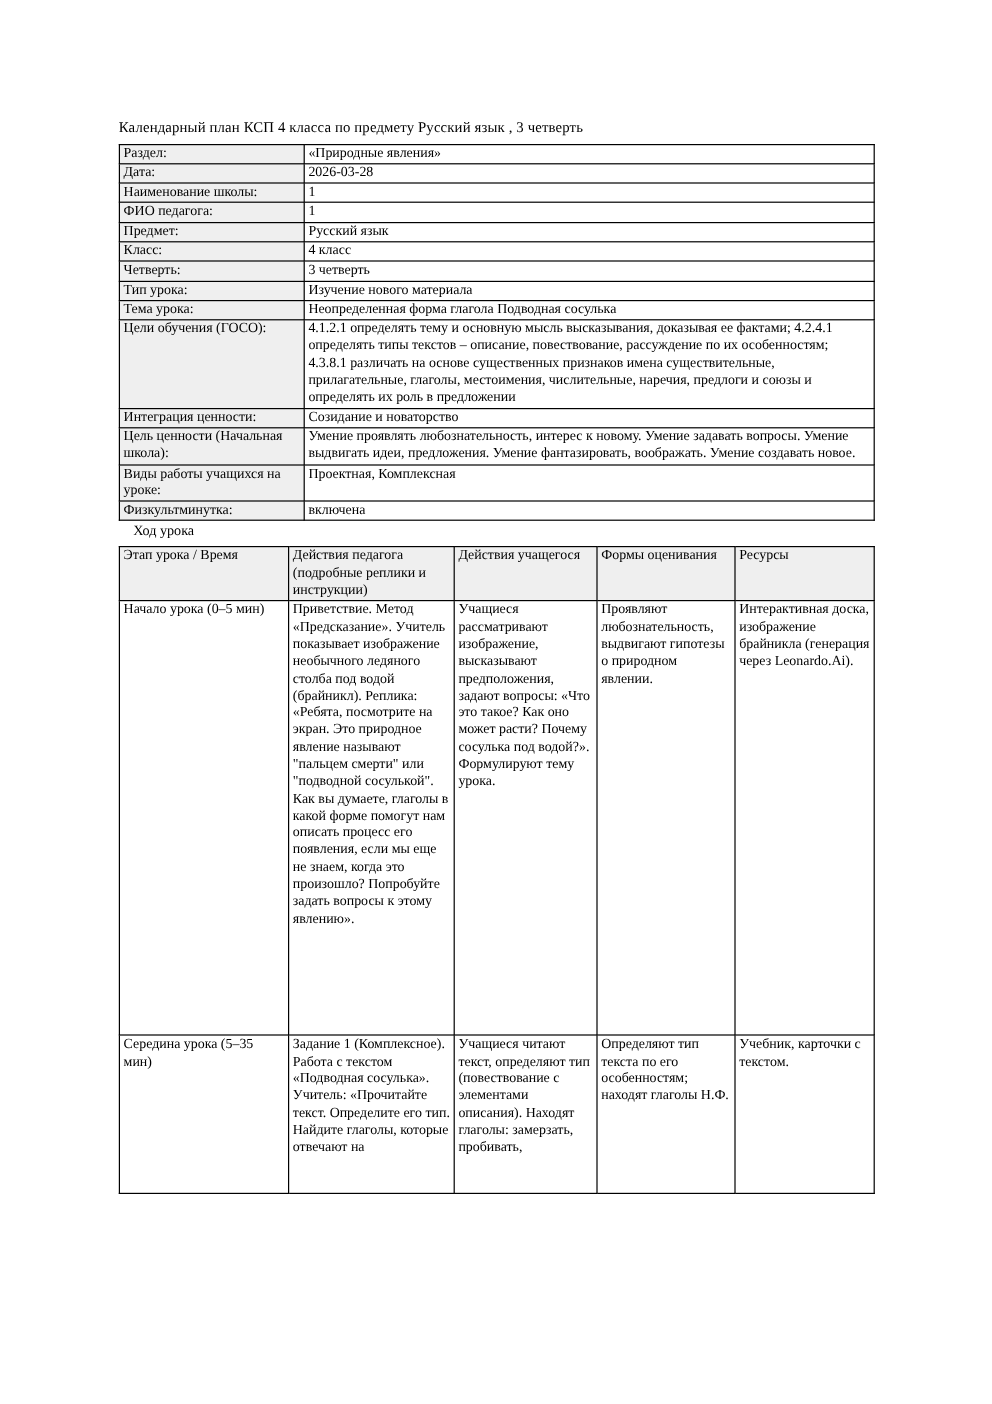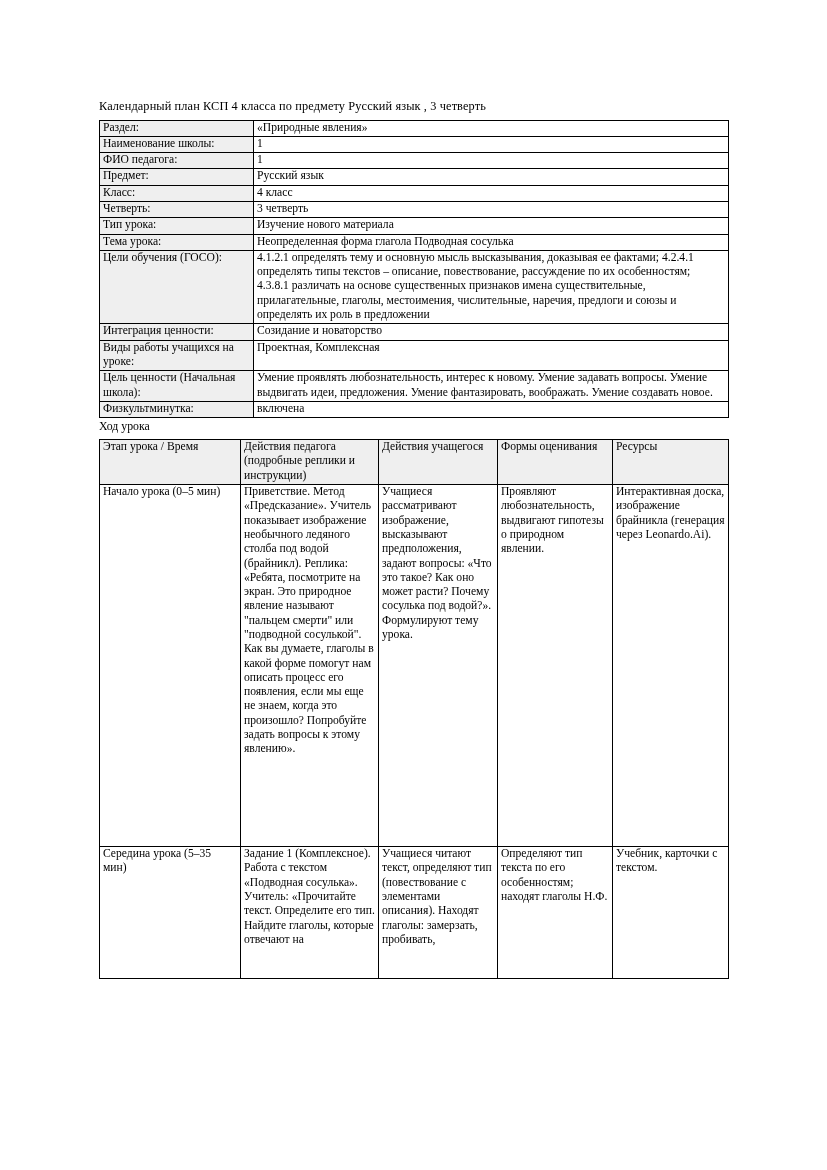--- a/index.html
+++ b/index.html
@@ -70,21 +70,21 @@
   table.info-table td.label {
     background: #efefef;
   }
   table.info-table td.value {
     background: #ffffff;
   }
 
   .section-label {
     font-size: 11.8px;
     line-height: 15px;
-    margin: 1px 0 5px 0;
+    margin: 1px 0 5px 12px;
   }
 
   
   table.flow-table col.f1 { width: 141px; }
   table.flow-table col.f2 { width: 138px; }
   table.flow-table col.f3 { width: 119px; }
   table.flow-table col.f4 { width: 115px; }
   table.flow-table col.f5 { width: 116px; }
 
   table.flow-table thead td {
@@ -110,20 +110,24 @@
       <colgroup>
           <col class="c1">
           <col class="c2">
         </colgroup>
       <tbody>
         <tr>
           <td class="label">Раздел:</td>
           <td class="value">«Природные явления»</td>
         </tr>
         <tr>
+          <td class="label">Дата:</td>
+          <td class="value">2026-03-28</td>
+        </tr>
+        <tr>
           <td class="label">Наименование школы:</td>
           <td class="value">1</td>
         </tr>
         <tr>
           <td class="label">ФИО педагога:</td>
           <td class="value">1</td>
         </tr>
         <tr>
           <td class="label">Предмет:</td>
           <td class="value">Русский язык</td>
@@ -146,26 +150,26 @@
         </tr>
         <tr>
           <td class="label">Цели обучения (ГОСО):</td>
           <td class="value">4.1.2.1 определять тему и основную мысль высказывания, доказывая ее фактами; 4.2.4.1 определять типы текстов – описание, повествование, рассуждение по их особенностям; 4.3.8.1 различать на основе существенных признаков имена существительные, прилагательные, глаголы, местоимения, числительные, наречия, предлоги и союзы и определять их роль в предложении</td>
         </tr>
         <tr>
           <td class="label">Интеграция ценности:</td>
           <td class="value">Созидание и новаторство</td>
         </tr>
         <tr>
+          <td class="label">Цель ценности (Начальная школа):</td>
+          <td class="value">Умение проявлять любознательность, интерес к новому. Умение задавать вопросы. Умение выдвигать идеи, предложения. Умение фантазировать, воображать. Умение создавать новое.</td>
+        </tr>
+        <tr>
           <td class="label">Виды работы учащихся на уроке:</td>
           <td class="value">Проектная, Комплексная</td>
-        </tr>
-        <tr>
-          <td class="label">Цель ценности (Начальная школа):</td>
-          <td class="value">Умение проявлять любознательность, интерес к новому. Умение задавать вопросы. Умение выдвигать идеи, предложения. Умение фантазировать, воображать. Умение создавать новое.</td>
         </tr>
         <tr>
           <td class="label">Физкультминутка:</td>
           <td class="value">включена</td>
         </tr>
       </tbody>
     </table>
 
     <p class="section-label">Ход урока</p>
 

